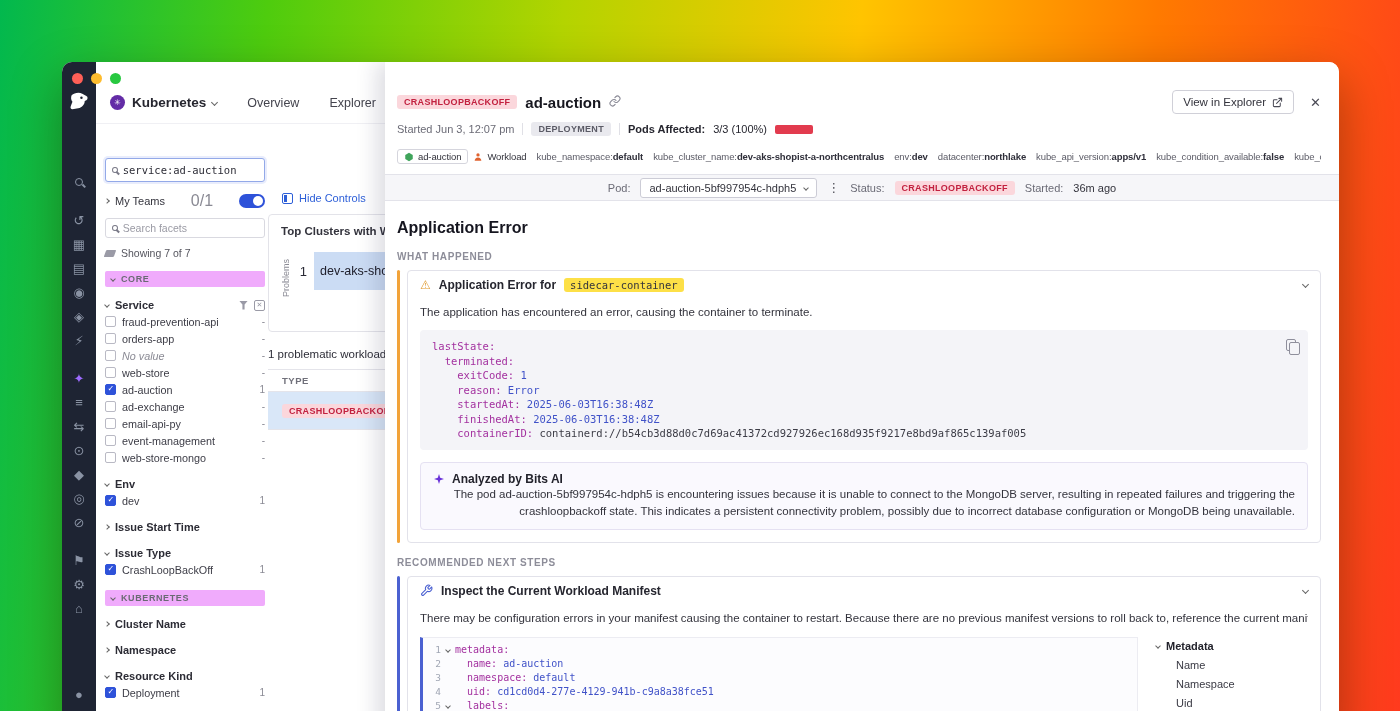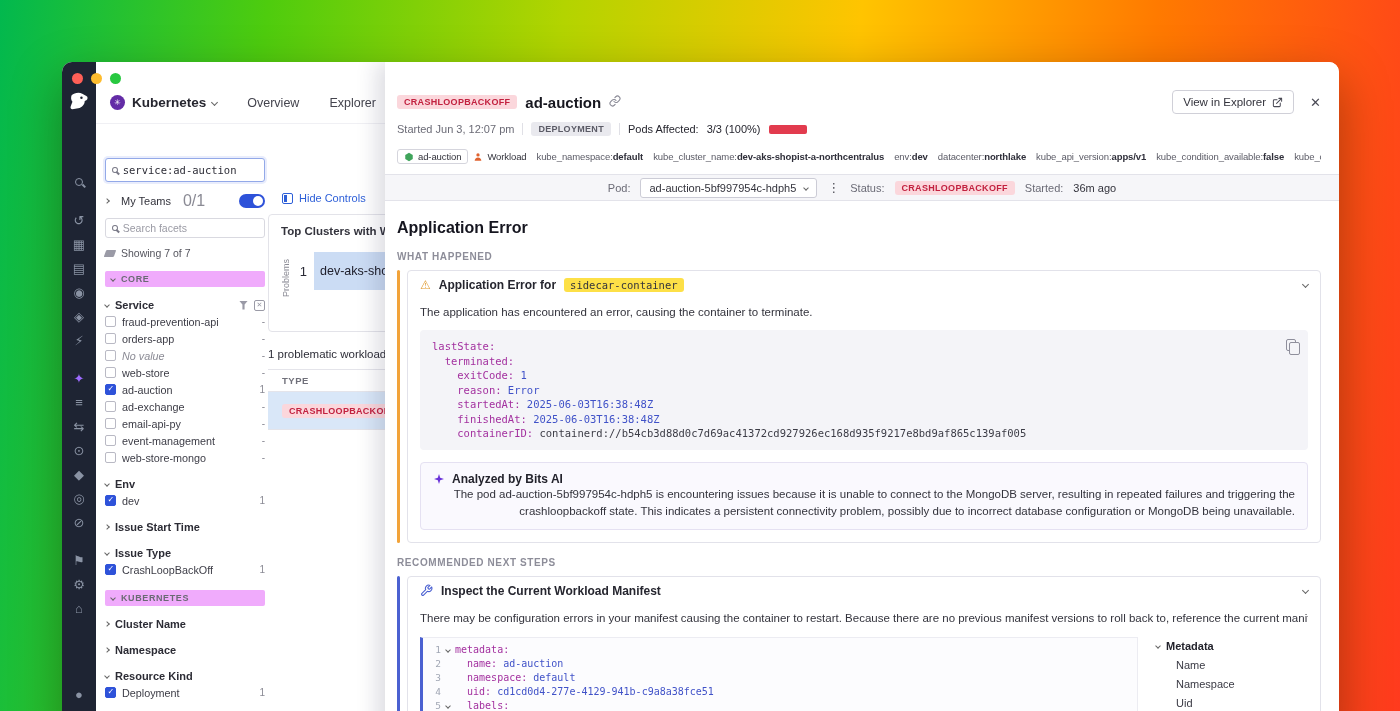--- a/index.html
+++ b/index.html
@@ -44,21 +44,21 @@
   .chev.sm { width:4px; height:4px; border-width:1.2px; }
 
   .content { position:absolute; top:62px; left:0; right:0; bottom:0; }
 
   
   .facetcol { position:absolute; left:9px; top:34px; width:160px; font-size:11px; color:#3c3c46; }
   .qbox { height:24px; border:1px solid #93a9e8; box-shadow:0 0 0 2px rgba(70,110,230,.12); border-radius:3px;
           display:flex; align-items:center; padding:0 6px; gap:5px; background:#fff; }
   .qinput { border:none; outline:none; width:100%; font-family:"DejaVu Sans Mono","Liberation Mono",monospace;
             font-size:10.5px; color:#2c2c36; background:transparent; }
-  .myteams { display:flex; align-items:center; gap:12px; margin-top:10px; height:18px; }
+  .myteams { display:flex; align-items:center; gap:6px; margin-top:10px; height:18px;text-align:center; }
   .mtlabel { font-size:11px; color:#33333c; }
   .mtcount { font-size:16px; color:#8a8a94; flex:1; }
   .toggle { width:26px; height:14px; border-radius:7px; background:#2e52d9; position:relative; }
   .toggle::after { content:""; position:absolute; right:2px; top:2px; width:10px; height:10px; border-radius:50%; background:#fff; }
   .fsearch { height:20px; border:1px solid #d9d9e0; border-radius:3px; display:flex; align-items:center;
              gap:5px; padding:0 6px; margin-top:8px; background:#fff; }
   .fsearch input { border:none; outline:none; width:100%; font-size:10.5px; color:#55555e; background:transparent; }
   .fsearch input::placeholder { color:#9a9aa4; }
   .showing { display:flex; align-items:center; gap:6px; margin-top:9px; font-size:10.5px; color:#55555e; }
   .eraser { width:10px; height:7px; background:#9a9aa6; transform:skewX(-20deg); border-radius:1px; }
@@ -110,21 +110,21 @@
            box-shadow:-8px 0 20px rgba(30,30,60,.15); display:flex; flex-direction:column; }
   .phead { padding:30px 18px 0 12px; }
   .prow1 { display:flex; align-items:center; gap:8px; height:20px; }
   .ptitle { font-size:15px; font-weight:bold; color:#17171f; }
   .sp { flex:1; }
   .viewbtn { display:flex; align-items:center; gap:6px; border:1px solid #d0d0d8; background:#fff; border-radius:4px;
              height:24px; padding:0 10px; font-size:11.5px; color:#33333c; font-family:inherit; }
   .close { font-size:13px; color:#4a4a55; margin-left:8px; }
   .prow2 { display:flex; align-items:center; gap:8px; margin-top:9px; height:16px; font-size:11px; color:#6b6b76; }
   .vsep { width:1px; height:12px; background:#e0e0e6; }
-  .pods-label { font-weight:normal; color:#26262f; }
+  .pods-label { font-weight:bold; color:#26262f; }
   .pods-value { color:#26262f; }
   .redbar { width:38px; height:9px; border-radius:2px; background:#e23b4e; }
   .prow3 { display:flex; align-items:center; gap:5px; margin-top:12px; padding-bottom:10px; font-size:9.5px;
            letter-spacing:-.1px; color:#5b5b66; white-space:nowrap; overflow:hidden; }
   .tchip { display:flex; align-items:center; gap:4px; border:1px solid #d5d5dd; border-radius:3px;
            padding:1px 6px; color:#33333c; background:#fff; }
   .tteam { display:flex; align-items:center; gap:4px; color:#33333c; }
   .tagv { font-weight:bold; color:#2f2f3a; }
 
   .podbar { height:27px; background:#f6f6f9; border-top:1px solid #e3e3ea; border-bottom:1px solid #e3e3ea;

